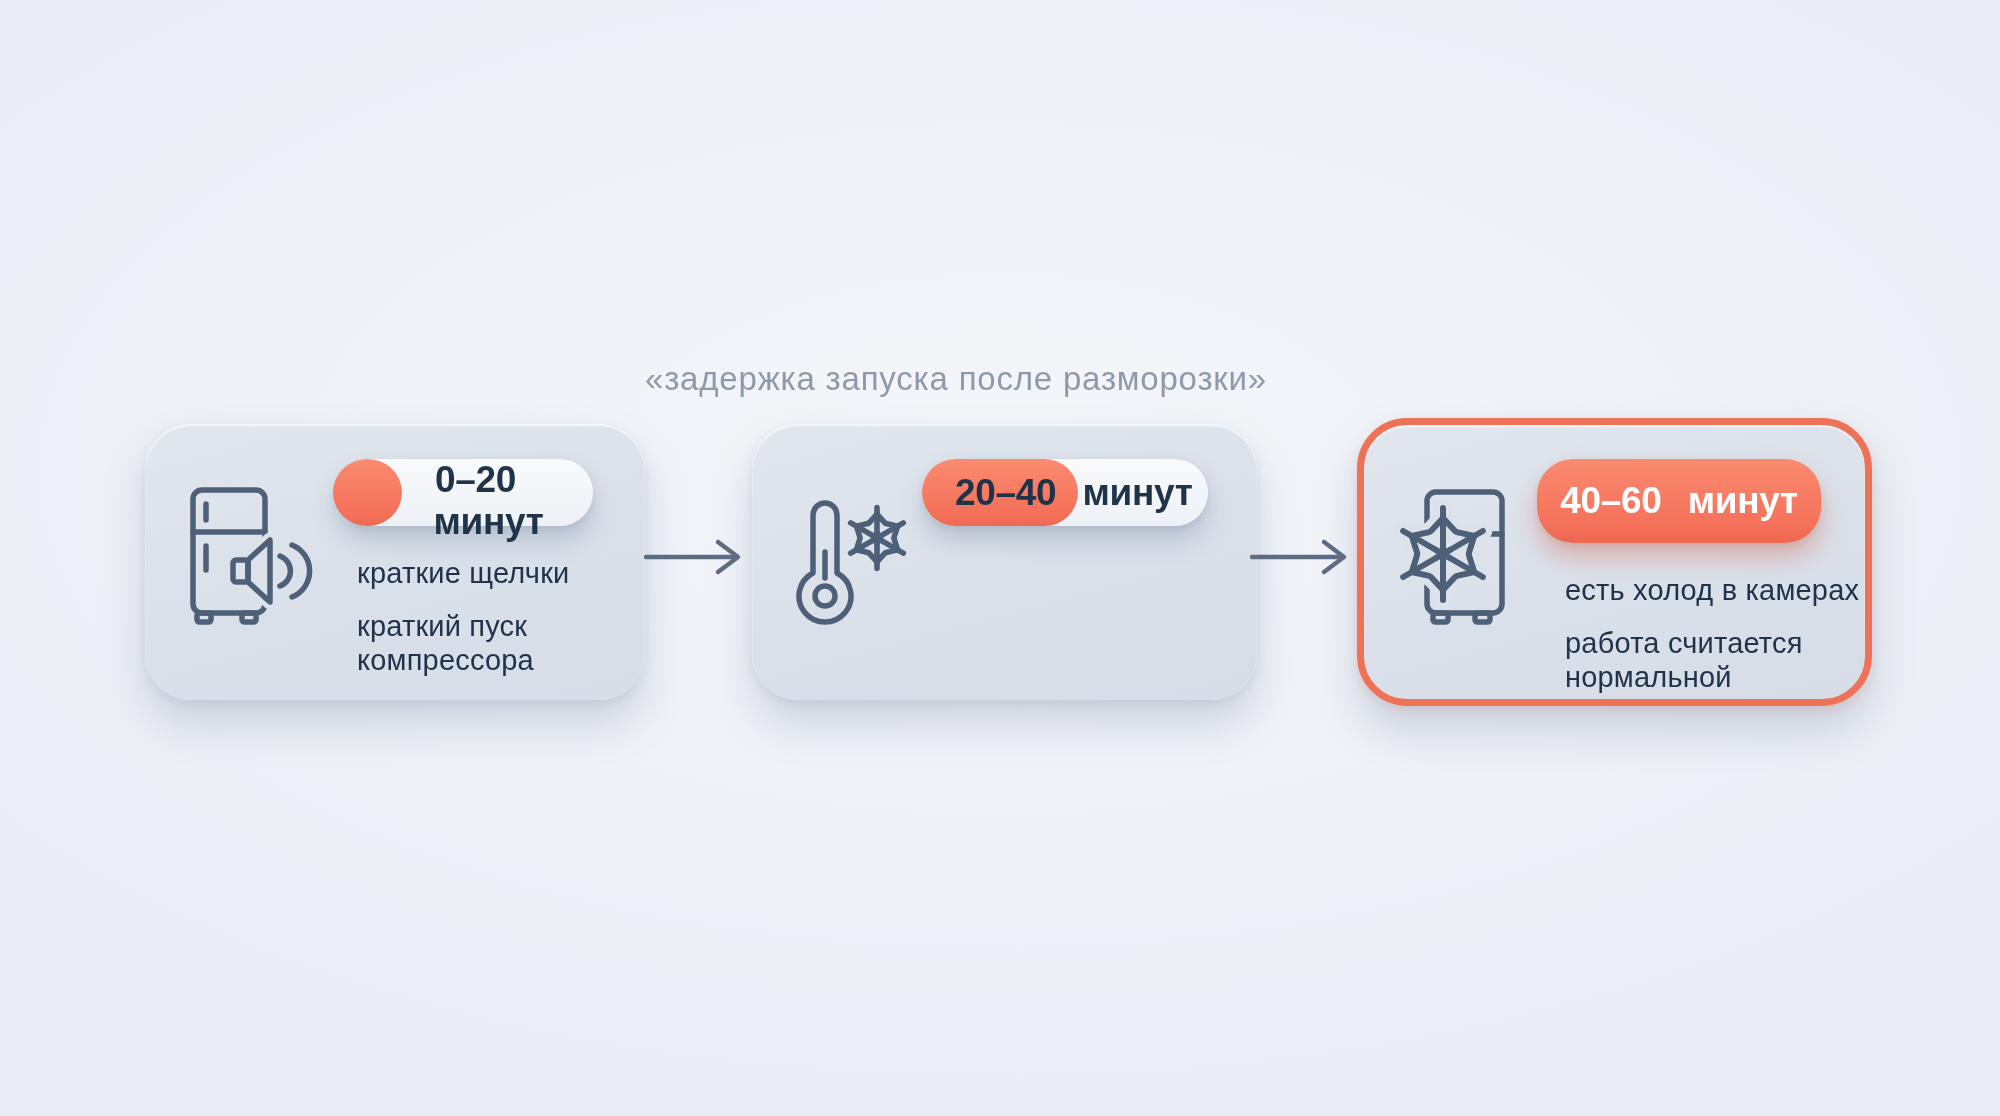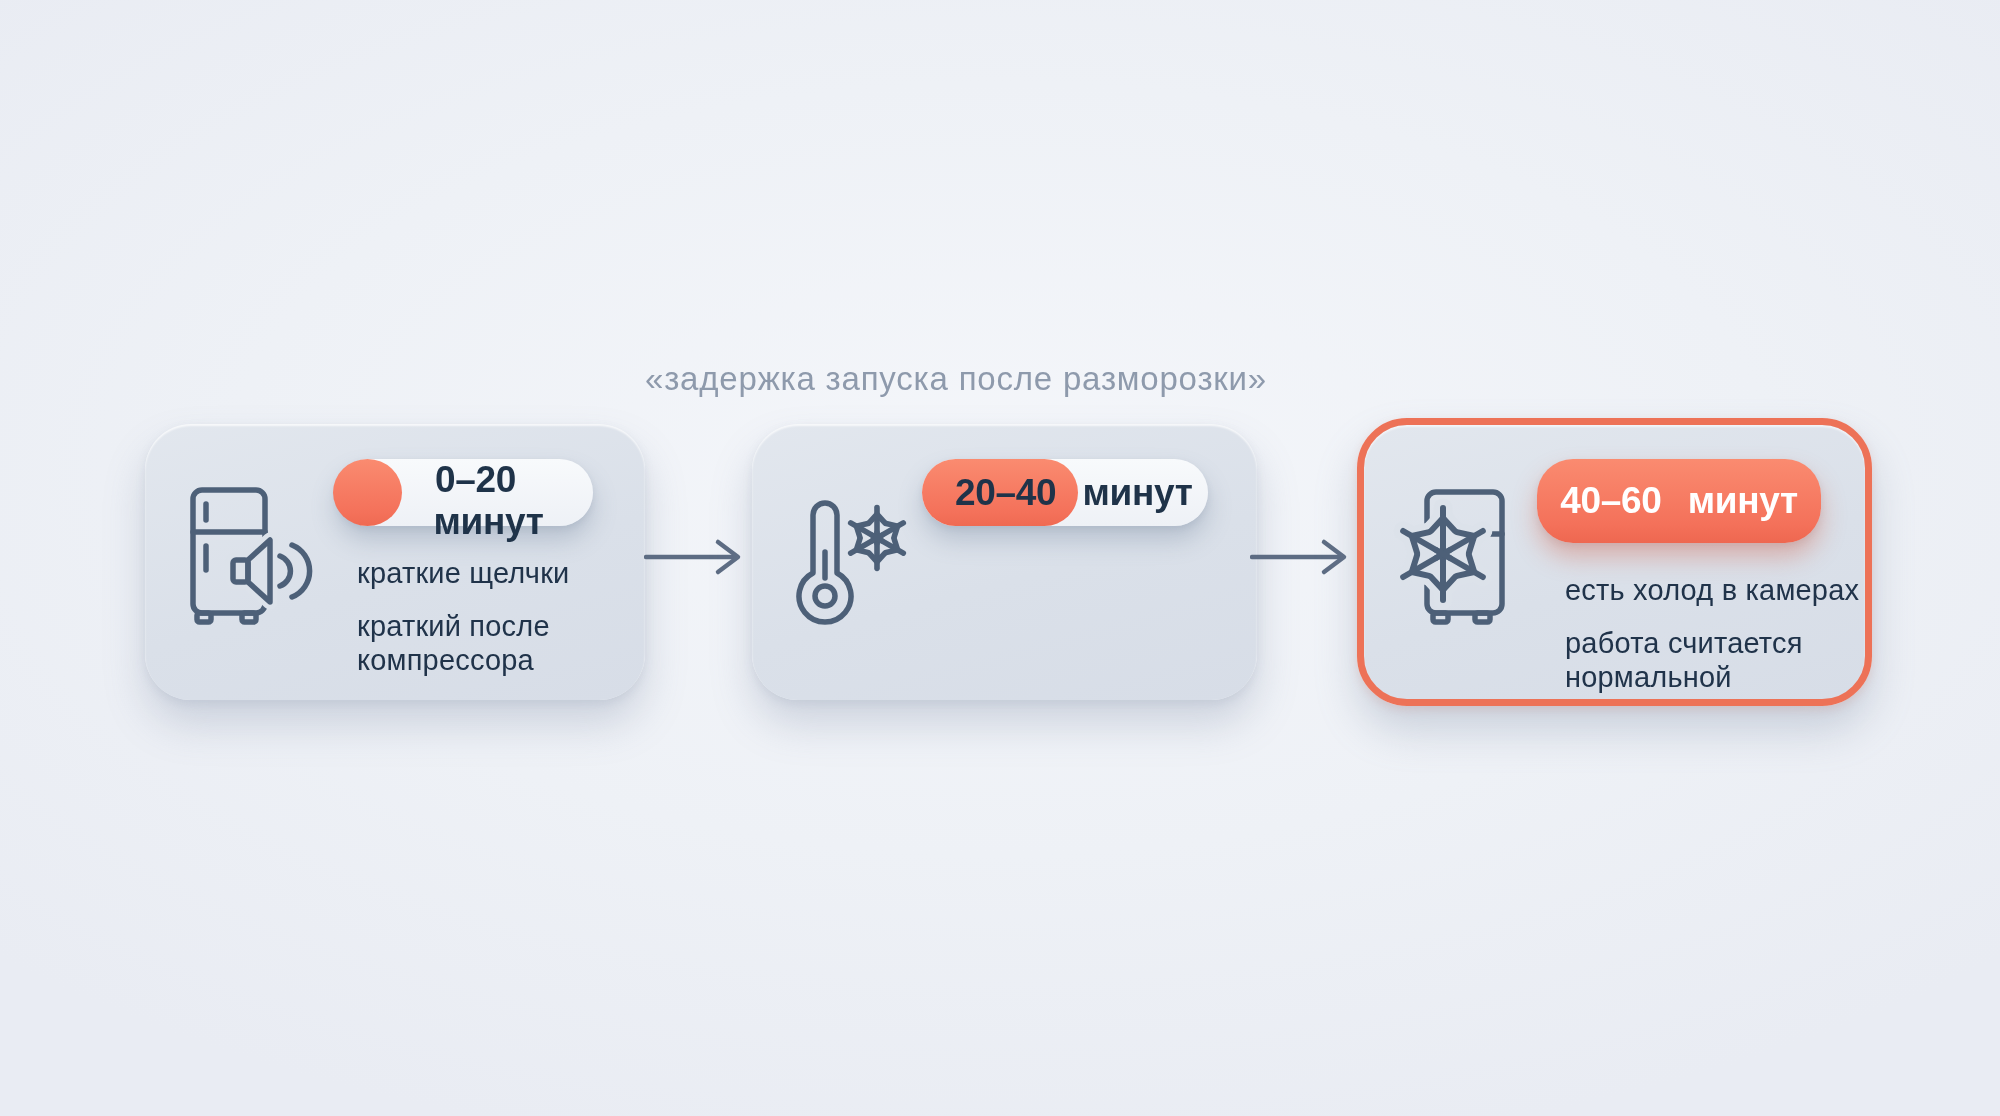--- a/index.html
+++ b/index.html
@@ -157,21 +157,21 @@
       <path d="M112 67 a28 28 0 0 1 0 52"></path>
     </svg>
     <div class="card-body">
       <div class="pill">
         <span class="accent"></span>
         <span class="range">0–20</span>
         <span class="unit">минут</span>
       </div>
       <div class="notes">
         <p>краткие щелчки</p>
-        <p>краткий после компрессора</p>
+        <p>краткий пуск компрессора</p>
       </div>
     </div>
   </div>
 
   <svg class="flow-arrow flow-arrow-1" width="110" height="44" viewBox="0 0 110 44" fill="none" stroke="#5d6c83" stroke-width="4.5" stroke-linecap="round" stroke-linejoin="round">
     <line x1="2" y1="22" x2="92" y2="22"></line>
     <polyline points="74,7 94,22 74,37"></polyline>
   </svg>
 
   <div class="card card-2">

